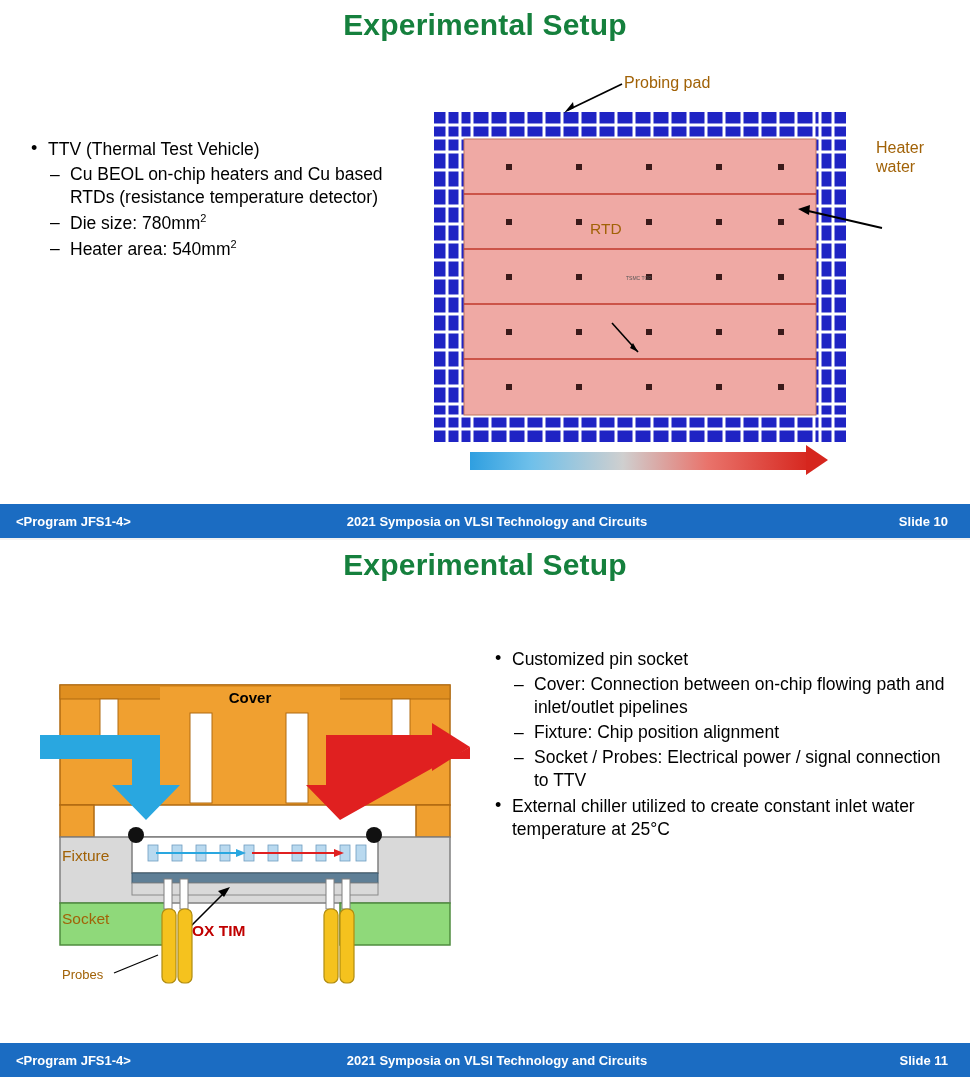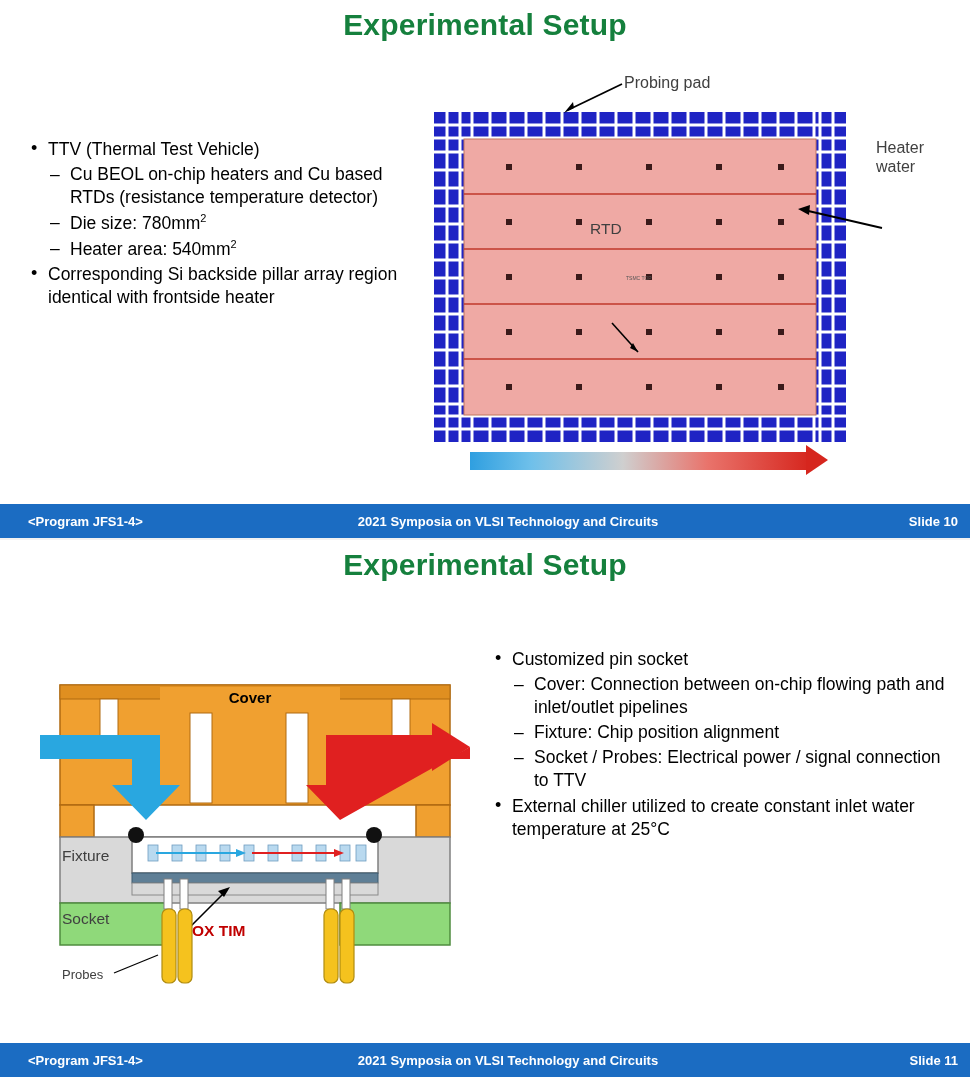--- a/index.html
+++ b/index.html
@@ -46,23 +46,23 @@
     bottom: 0;
     width: 970px;
     height: 34px;
     background: #1b6cc2;
     color: #ffffff;
     font-size: 13px;
     font-weight: bold;
     display: flex;
     align-items: center;
   }
-  .footer .prog { padding-left: 28px; width: 230px; }
+  .footer .prog { padding-left: 16px; width: 230px; }
   .footer .ctr { flex: 1; text-align: center; }
-  .footer .sld { width: 200px; text-align: right; padding-right: 12px; }
+  .footer .sld { width: 200px; text-align: right; padding-right: 22px; }
 
   
   .bullets {
     font-size: 17.5px;
     line-height: 1.32;
   }
   .b1 {
     position: relative;
     padding-left: 20px;
     margin-bottom: 2px;
@@ -98,21 +98,21 @@
   #s10-fig {
     position: absolute;
     left: 430px;
     top: 108px;
     width: 420px;
     height: 340px;
   }
   .lbl {
     position: absolute;
     font-size: 15.5px;
-    color: #404040;
+    color: #a16207;
   }
   .gradient-bar {
     position: absolute;
     left: 470px;
     top: 452px;
     width: 340px;
     height: 18px;
     background: linear-gradient(to right, #2f9fe0 0%, #6fc0ea 18%, #cfcfcf 45%, #e9736b 70%, #d6261e 100%);
   }
   .grad-arrow {
@@ -149,21 +149,20 @@
 
   <div class="slide" id="slide-10">
 
     <div class="slide-title">Experimental Setup</div>
 
     <div id="s10-text" class="bullets">
       <div class="b1">TTV (Thermal Test Vehicle)</div>
       <div class="b2">Cu BEOL on-chip heaters and Cu based RTDs (resistance temperature detector)</div>
       <div class="b2"><span>Die size: 780mm</span><sup>2</sup></div>
       <div class="b2"><span>Heater area: 540mm</span><sup>2</sup></div>
-      <div class="b1">Corresponding Si backside pillar array region identical with frontside heater</div>
     </div>
 
     <div id="s10-fig">
       <svg class="svgbox" width="420" height="340" viewBox="0 0 420 340">
 
         <rect x="4" y="4" width="412" height="330" fill="#1f24c4"></rect>
 
         <g stroke="#ffffff" stroke-width="3">
 
           <line x1="4" y1="17" x2="416" y2="17"></line>

